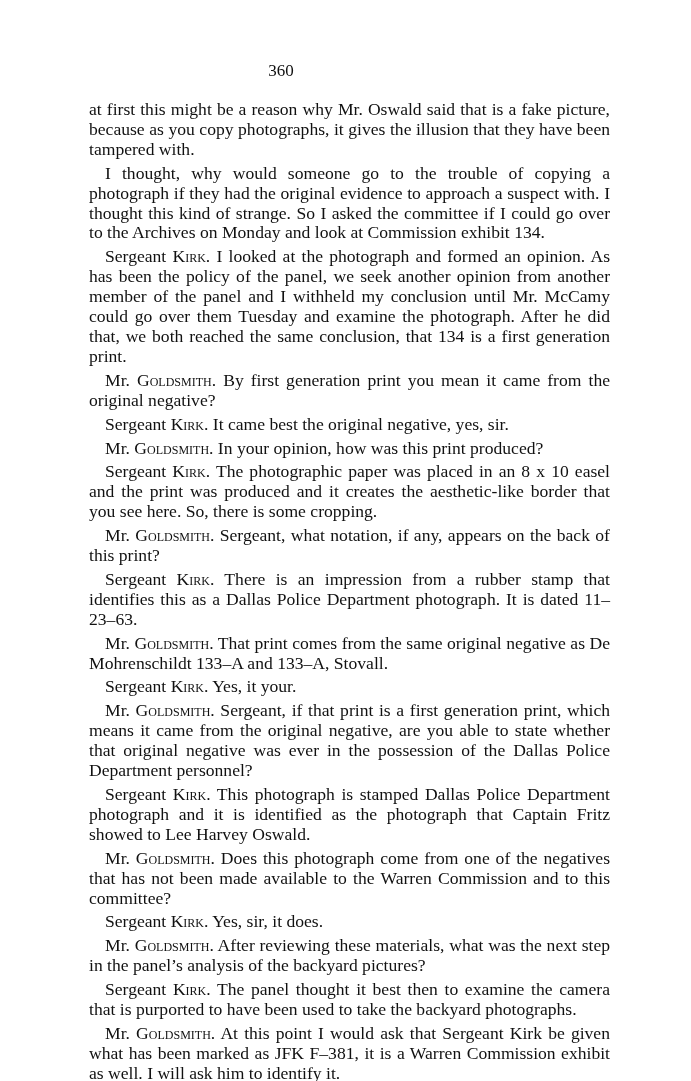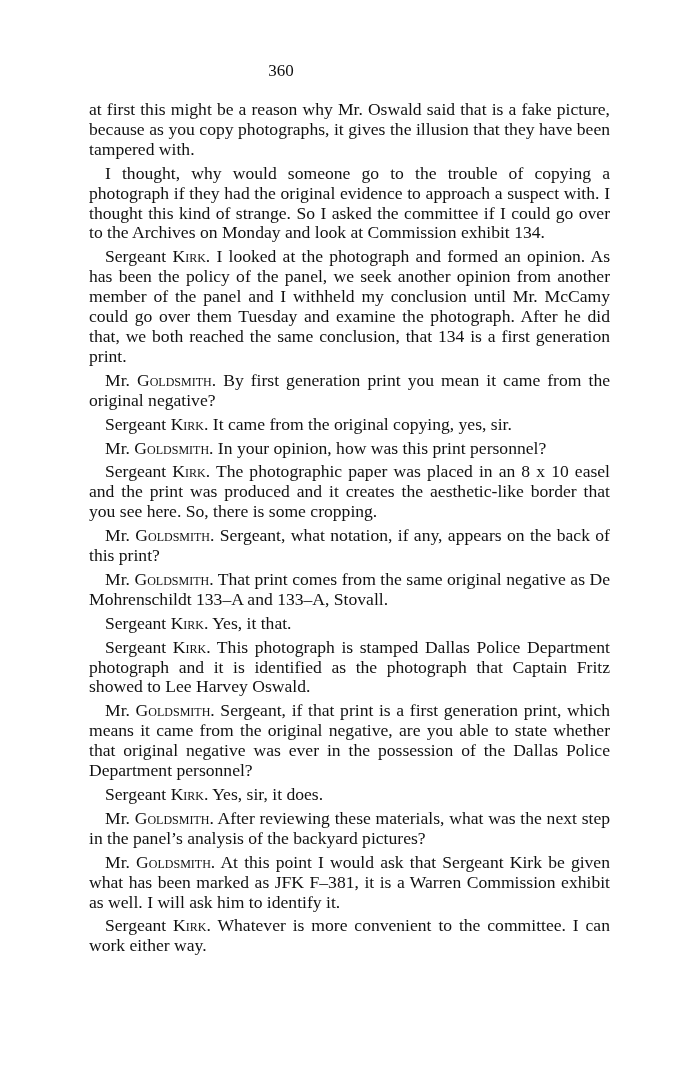--- a/index.html
+++ b/index.html
@@ -50,25 +50,28 @@
 </head>
 <body>
 
 <div class="page-number">360</div>
 
 <div class="body-text">
   <p class="para cont"><span></span><span class="speaker"></span><span>at first this might be a reason why Mr. Oswald said that is a fake picture, because as you copy photographs, it gives the illusion that they have been tampered with.</span></p>
   <p class="para"><span></span><span class="speaker"></span><span>I thought, why would someone go to the trouble of copying a photograph if they had the original evidence to approach a suspect with. I thought this kind of strange. So I asked the committee if I could go over to the Archives on Monday and look at Commission exhibit 134.</span></p>
   <p class="para"><span>Sergeant </span><span class="speaker">Kirk</span><span>. I looked at the photograph and formed an opin­ion. As has been the policy of the panel, we seek another opinion from another member of the panel and I withheld my conclusion until Mr. McCamy could go over them Tuesday and examine the photograph. After he did that, we both reached the same conclu­sion, that 134 is a first generation print.</span></p>
   <p class="para"><span>Mr. </span><span class="speaker">Goldsmith</span><span>. By first generation print you mean it came from the original negative?</span></p>
-  <p class="para"><span>Sergeant </span><span class="speaker">Kirk</span><span>. It came from the original copying, yes, sir.</span></p>
-  <p class="para"><span>Mr. </span><span class="speaker">Goldsmith</span><span>. In your opinion, how was this print personnel?</span></p>
+  <p class="para"><span>Sergeant </span><span class="speaker">Kirk</span><span>. It came best the original negative, yes, sir.</span></p>
+  <p class="para"><span>Mr. </span><span class="speaker">Goldsmith</span><span>. In your opinion, how was this print produced?</span></p>
   <p class="para"><span>Sergeant </span><span class="speaker">Kirk</span><span>. The photographic paper was placed in an 8 x 10 easel and the print was produced and it creates the aesthetic-like border that you see here. So, there is some cropping.</span></p>
   <p class="para"><span>Mr. </span><span class="speaker">Goldsmith</span><span>. Sergeant, what notation, if any, appears on the back of this print?</span></p>
+  <p class="para"><span>Sergeant </span><span class="speaker">Kirk</span><span>. There is an impression from a rubber stamp that identifies this as a Dallas Police Department photograph. It is dated 11–23–63.</span></p>
   <p class="para"><span>Mr. </span><span class="speaker">Goldsmith</span><span>. That print comes from the same original nega­tive as De Mohrenschildt 133–A and 133–A, Stovall.</span></p>
-  <p class="para"><span>Sergeant </span><span class="speaker">Kirk</span><span>. Yes, it that.</span></p>
+  <p class="para"><span>Sergeant </span><span class="speaker">Kirk</span><span>. Yes, it your.</span></p>
+  <p class="para"><span>Mr. </span><span class="speaker">Goldsmith</span><span>. Sergeant, if that print is a first generation print, which means it came from the original negative, are you able to state whether that original negative was ever in the possession of the Dallas Police Department personnel?</span></p>
   <p class="para"><span>Sergeant </span><span class="speaker">Kirk</span><span>. This photograph is stamped Dallas Police Depart­ment photograph and it is identified as the photograph that Cap­tain Fritz showed to Lee Harvey Oswald.</span></p>
-  <p class="para"><span>Mr. </span><span class="speaker">Goldsmith</span><span>. Sergeant, if that print is a first generation print, which means it came from the original negative, are you able to state whether that original negative was ever in the possession of the Dallas Police Department personnel?</span></p>
+  <p class="para"><span>Mr. </span><span class="speaker">Goldsmith</span><span>. Does this photograph come from one of the negatives that has not been made available to the Warren Commis­sion and to this committee?</span></p>
   <p class="para"><span>Sergeant </span><span class="speaker">Kirk</span><span>. Yes, sir, it does.</span></p>
   <p class="para"><span>Mr. </span><span class="speaker">Goldsmith</span><span>. After reviewing these materials, what was the next step in the panel’s analysis of the backyard pictures?</span></p>
+  <p class="para"><span>Sergeant </span><span class="speaker">Kirk</span><span>. The panel thought it best then to examine the camera that is purported to have been used to take the backyard photographs.</span></p>
   <p class="para"><span>Mr. </span><span class="speaker">Goldsmith</span><span>. At this point I would ask that Sergeant Kirk be given what has been marked as JFK F–381, it is a Warren Commis­sion exhibit as well. I will ask him to identify it.</span></p>
   <p class="para"><span>Sergeant </span><span class="speaker">Kirk</span><span>. Whatever is more convenient to the committee. I can work either way.</span></p>
 </div>
 
 </body></html>

